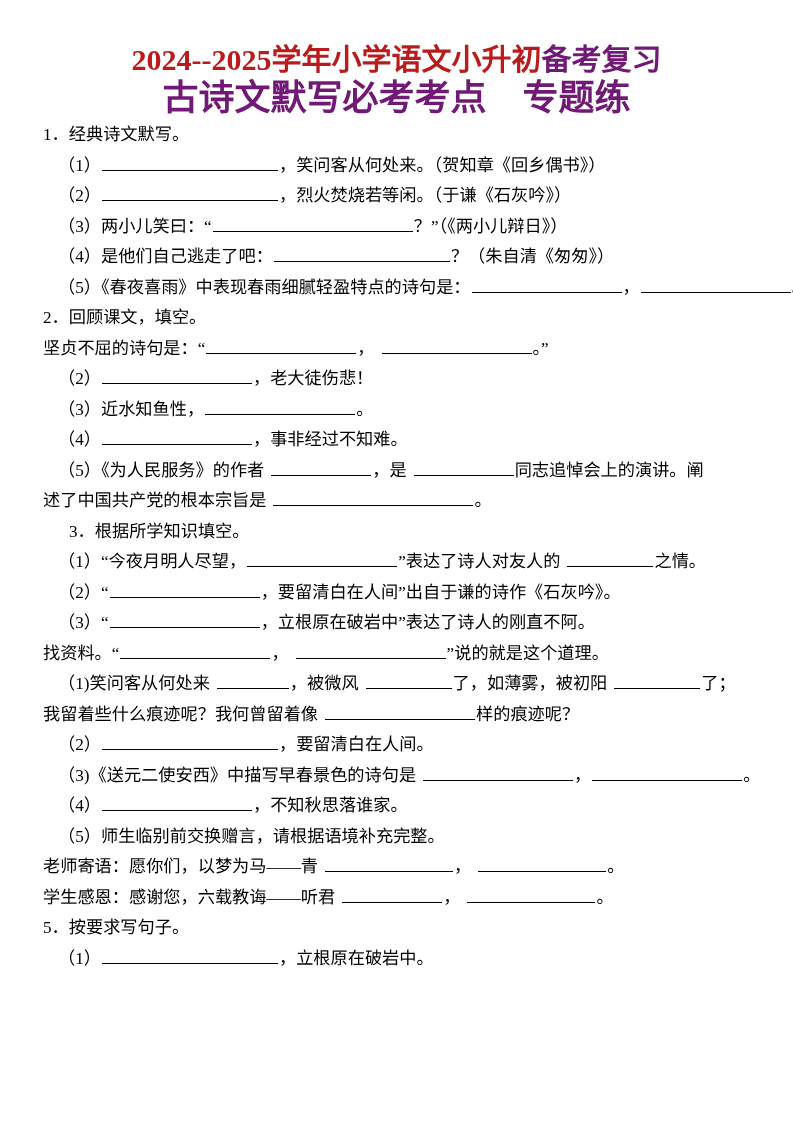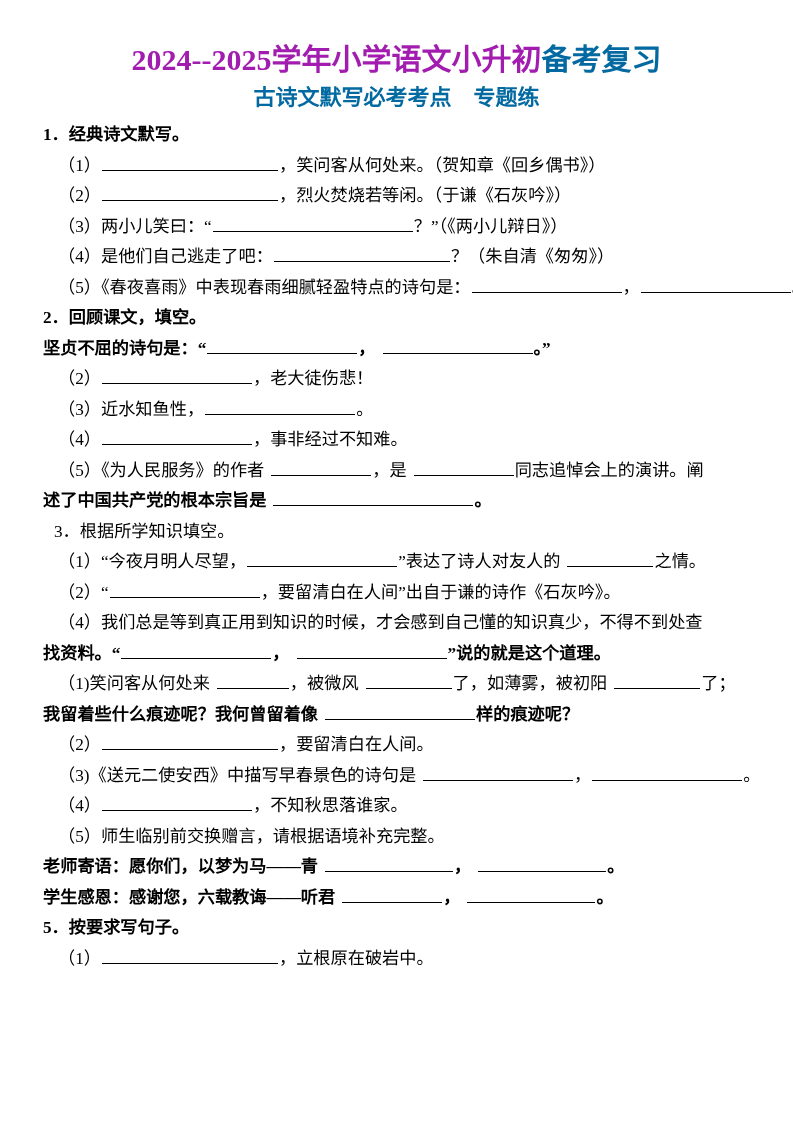--- a/index.html
+++ b/index.html
@@ -33,44 +33,44 @@
     padding-top: 40px;
   }
   .title-line-1 {
     font-size: 30px;
     font-weight: bold;
     line-height: 40px;
     letter-spacing: 0px;
     white-space: nowrap;
   }
   .title-line-2 {
-    font-size: 22px;
+    font-size: 36px;
     font-weight: bold;
     line-height: 36px;
     white-space: nowrap;
   }
-  .t-black { color: #a21caf; text-align: center; }
-  .t-red   { color: #0369a1; }
+  .t-black { color: #b91c1c; text-align: center; }
+  .t-red   { color: #701a75; }
 
   
   .content {
     padding: 4px 26px 0 46px;
     font-size: 17.2px;
     line-height: 30.5px;
   }
   .line {
     white-space: nowrap;
     margin: 0;
     padding: 0;
     font-size: 17.2px;
     line-height: 30.5px;
   }
   .ind-1  { margin-left: 12px; }
-  .ind-2  { margin-left: 8px; }
-  .ind-neg { margin-left: -3px; font-weight: bold; }
+  .ind-2  { margin-left: 23px; }
+  .ind-neg { margin-left: -3px; }
 
   
   .blank {
     display: inline-block;
     border-bottom: 1.3px solid #000000;
     vertical-align: baseline;
     height: 0.95em;
     margin: 0 1px;
   }
   .b-s   { width: 62px; }
@@ -122,22 +122,22 @@
     <div class="line ind-1"><span>（5）</span><span>《为人民服务》的作者</span><span class="sp"></span><span class="blank b-ml"></span><span>，是</span><span class="sp"></span><span class="blank b-ml"></span><span>同志追悼会上的演讲。阐</span></div>
 
     <div class="line ind-neg"><span>述了中国共产党的根本宗旨是</span><span class="sp"></span><span class="blank b-4xl"></span><span>。</span></div>
 
     <div class="line ind-2">3．根据所学知识填空。</div>
 
     <div class="line ind-1"><span>（1）</span><span>“今夜月明人尽望，</span><span class="blank b-xxl"></span><span>”表达了诗人对友人的</span><span class="sp"></span><span class="blank b-m"></span><span>之情。</span></div>
 
     <div class="line ind-1"><span>（2）</span><span>“</span><span class="blank b-xxl"></span><span>，要留清白在人间”出自于谦的诗作《石灰吟》。</span></div>
 
+    <div class="line ind-1"><span>（3）</span><span>“</span><span class="blank b-xxl"></span><span>，立根原在破岩中”表达了诗人的刚直不阿。</span></div>
 
-    <div class="line ind-1"><span>（4）</span><span>我们总是等到真正用到知识的时候，才会感到自己懂的知识真少，不得不到处查</span></div>
 
     <div class="line ind-neg"><span>找资料。“</span><span class="blank b-xxl"></span><span>，</span><span class="sp"></span><span class="blank b-xxl"></span><span>”说的就是这个道理。</span></div>
 
 
     <div class="line ind-1"><span>（1)</span><span>笑问客从何处来</span><span class="sp"></span><span class="blank b-sm"></span><span>，被微风</span><span class="sp"></span><span class="blank b-m"></span><span>了，如薄雾，被初阳</span><span class="sp"></span><span class="blank b-m"></span><span>了；</span></div>
 
     <div class="line ind-neg"><span>我留着些什么痕迹呢？我何曾留着像</span><span class="sp"></span><span class="blank b-xxl"></span><span>样的痕迹呢？</span></div>
 
     <div class="line ind-1"><span>（2）</span><span class="blank b-3xl"></span><span>，要留清白在人间。</span></div>
 

